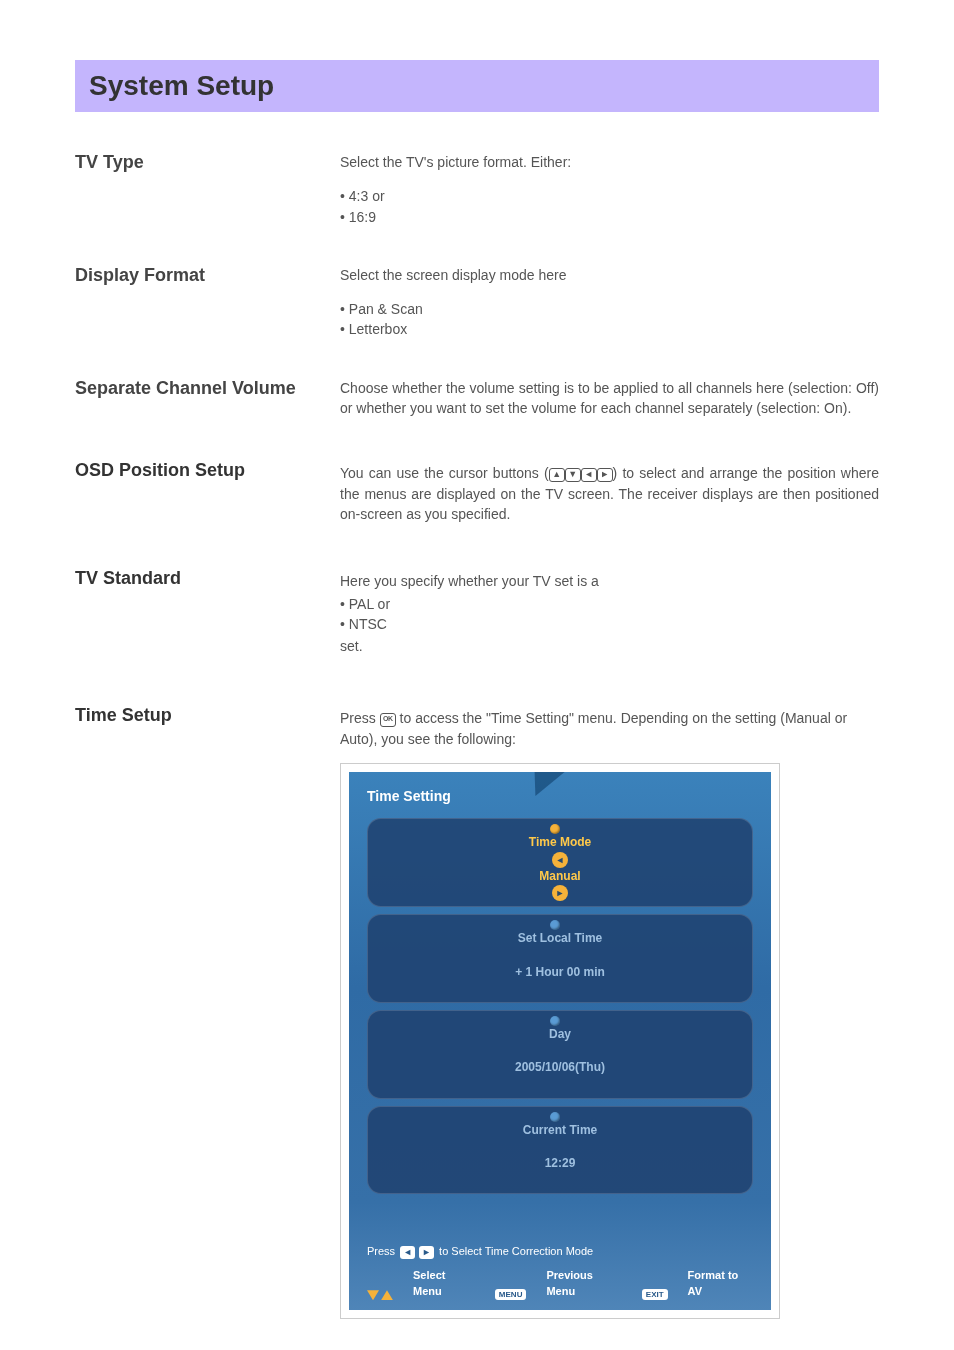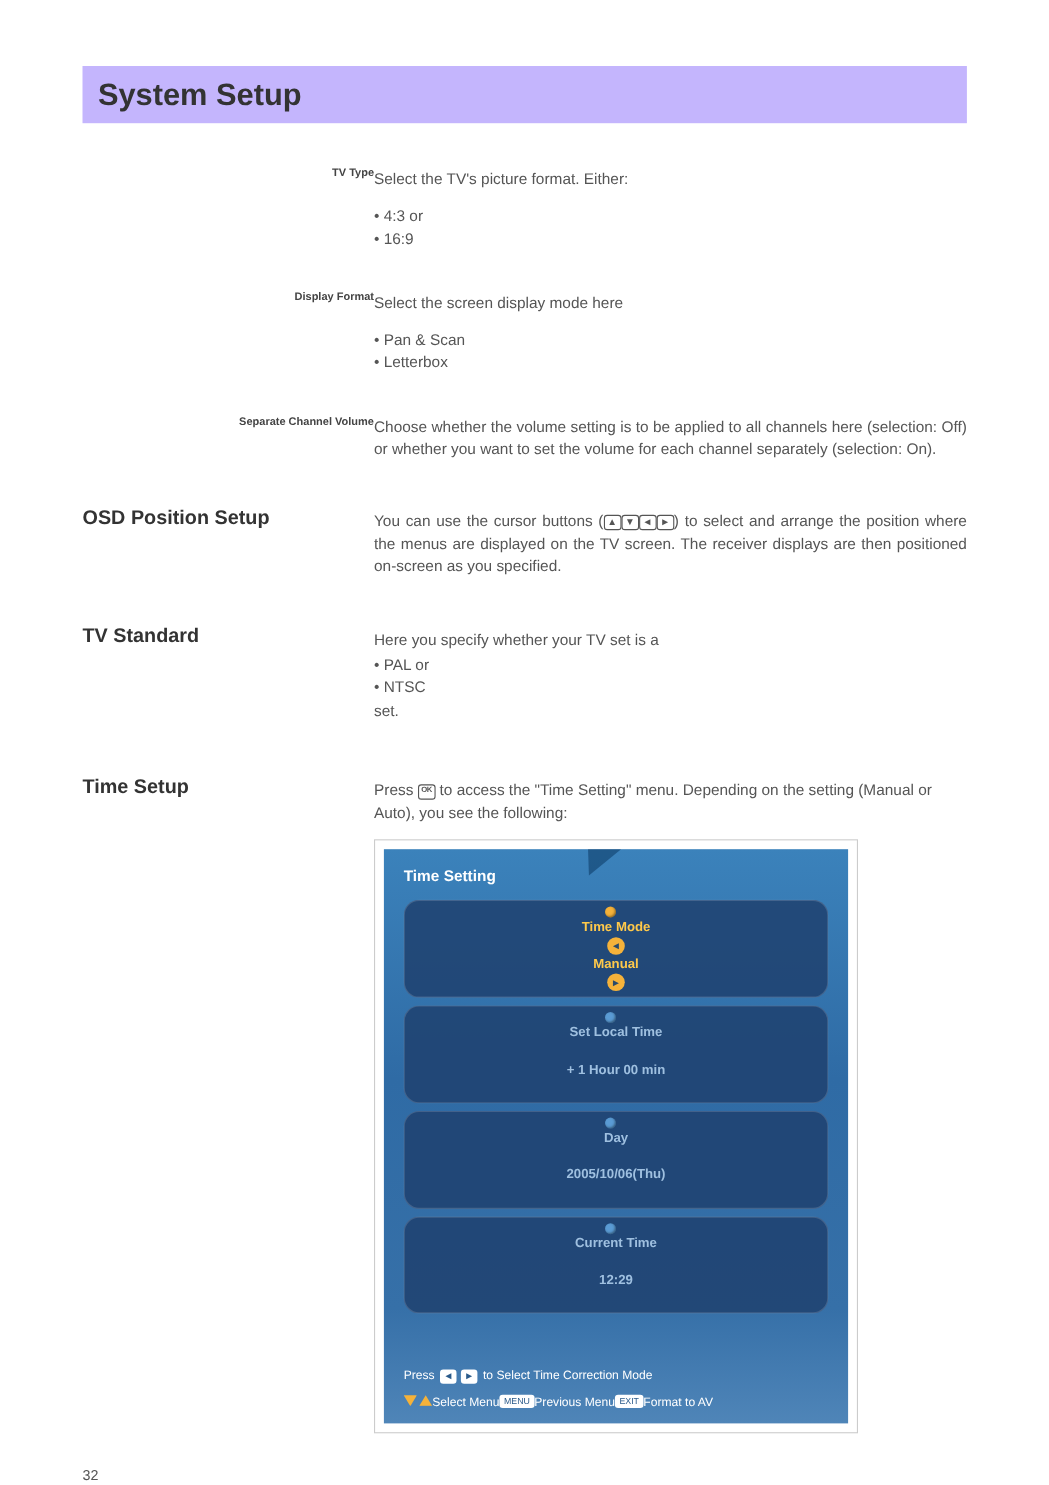--- a/index.html
+++ b/index.html
@@ -2,21 +2,21 @@
 <html><head>
   <meta charset="utf-8">
   <style>
     * { margin: 0; padding: 0; box-sizing: border-box; }
     body { font-family: Arial, Helvetica, sans-serif; background: #fff; width: 954px; margin: 0 auto; color: #555; }
     .page { padding: 60px 75px 30px 75px; }
     .title-bar { background: #c4b5fd; padding: 10px 14px; margin-bottom: 40px; }
     .title-bar h1 { font-size: 28px; font-weight: bold; color: #333; }
     .section { display: flex; margin-bottom: 28px; }
     .label-col { width: 265px; }
-    .label-col .label { font-size: 10px; font-weight: bold; color: #444; text-align: right; }
+    .label-col .label { font-size: 18px; font-weight: bold; color: #444; }
     .content-col { flex: 1; font-size: 14px; line-height: 1.45; }
     .content-col p { margin-bottom: 14px; }
     .content-col ul { list-style: none; margin-bottom: 10px; }
     .content-col li:before { content: "•  "; }
 
     .h2-row { display: flex; margin-bottom: 25px; margin-top: 10px; }
     .h2-row h2 { font-size: 18px; font-weight: bold; color: #333; width: 265px; }
     .h2-row .content-col { padding-top: 3px; }
 
     .justify { text-align: justify; }
@@ -32,21 +32,21 @@
     .menu-row { background: rgba(30,65,110,0.85); border-radius: 14px; padding: 5px 14px; margin-bottom: 7px; display: flex; align-items: center; font-size: 12px; color: #9fc0e0; border: 1px solid rgba(255,255,255,0.15); flex-direction: column; }
     .menu-row.selected { color: #ffc94a; }
     .menu-row .dot { width: 10px; height: 10px; border-radius: 50%; background: #f5b23a; margin-right: 10px; box-shadow: inset -1px -1px 2px rgba(0,0,0,.4); }
     .menu-row .dot.blue { background: #5a9bd4; }
     .menu-row .namecell { flex: 1; font-weight: bold; }
     .menu-row .valuecell { width: 150px; text-align: center; font-weight: bold; }
     .menu-row .arrow { width: 16px; height: 16px; border-radius: 50%; background: #f5b23a; color: #2a4a6a; font-size: 9px; line-height: 16px; text-align: center; font-weight: bold; }
     .menu-row .arrow.hidden { visibility: hidden; }
     .hint { color: #fff; font-size: 11px; font-weight: normal; margin-top: 50px; margin-bottom: 8px; }
     .hint .hbtn { display: inline-block; background: #fff; color: #2a5a8a; border-radius: 3px; padding: 0 3px; font-size: 9px; margin: 0 2px; vertical-align: middle; }
-    .footer-hint { color: #fff; font-size: 11px; font-weight: normal; display: flex; gap: 0; align-items: flex-start; }
+    .footer-hint { color: #fff; font-size: 11px; font-weight: bold; display: flex; gap: 20px; align-items: flex-end; }
     .footer-hint .tag { background: #fff; color: #2a5a8a; border-radius: 3px; padding: 0 4px; font-size: 8px; }
     .footer-hint .updown { display: inline-flex; gap: 2px; }
     .footer-hint .udbtn { width: 12px; height: 10px; background: #f5b23a; clip-path: polygon(50% 0, 100% 100%, 0 100%); display: inline-block; }
     .footer-hint .udbtn.down { clip-path: polygon(0 0, 100% 0, 50% 100%); }
 
     .page-num { font-size: 13px; color: #555; margin-top: 30px; }
   </style>
 </head>
 <body>
 

